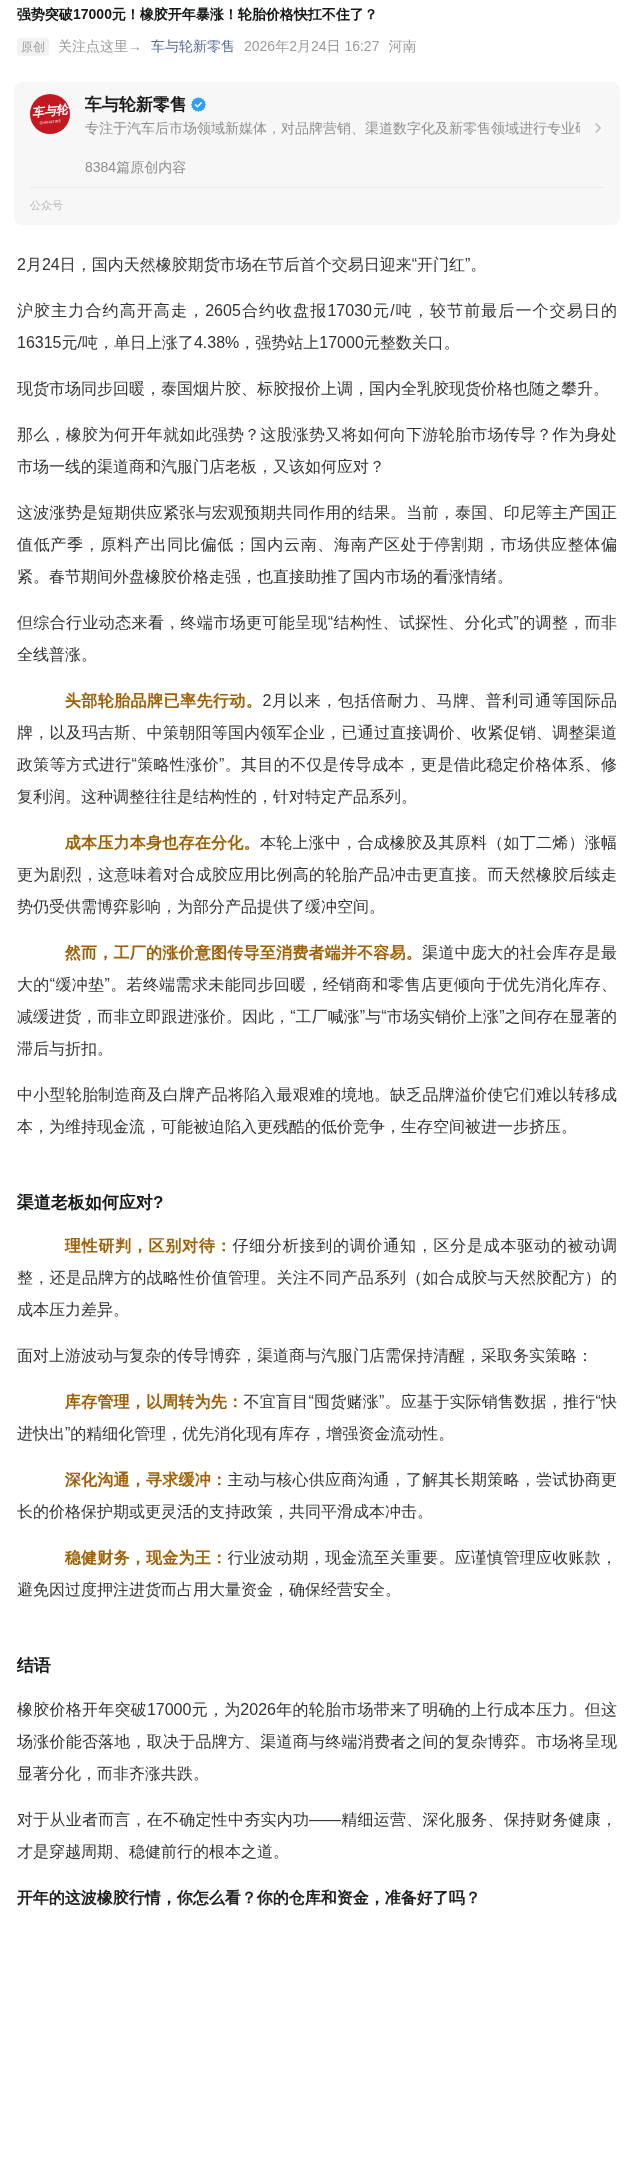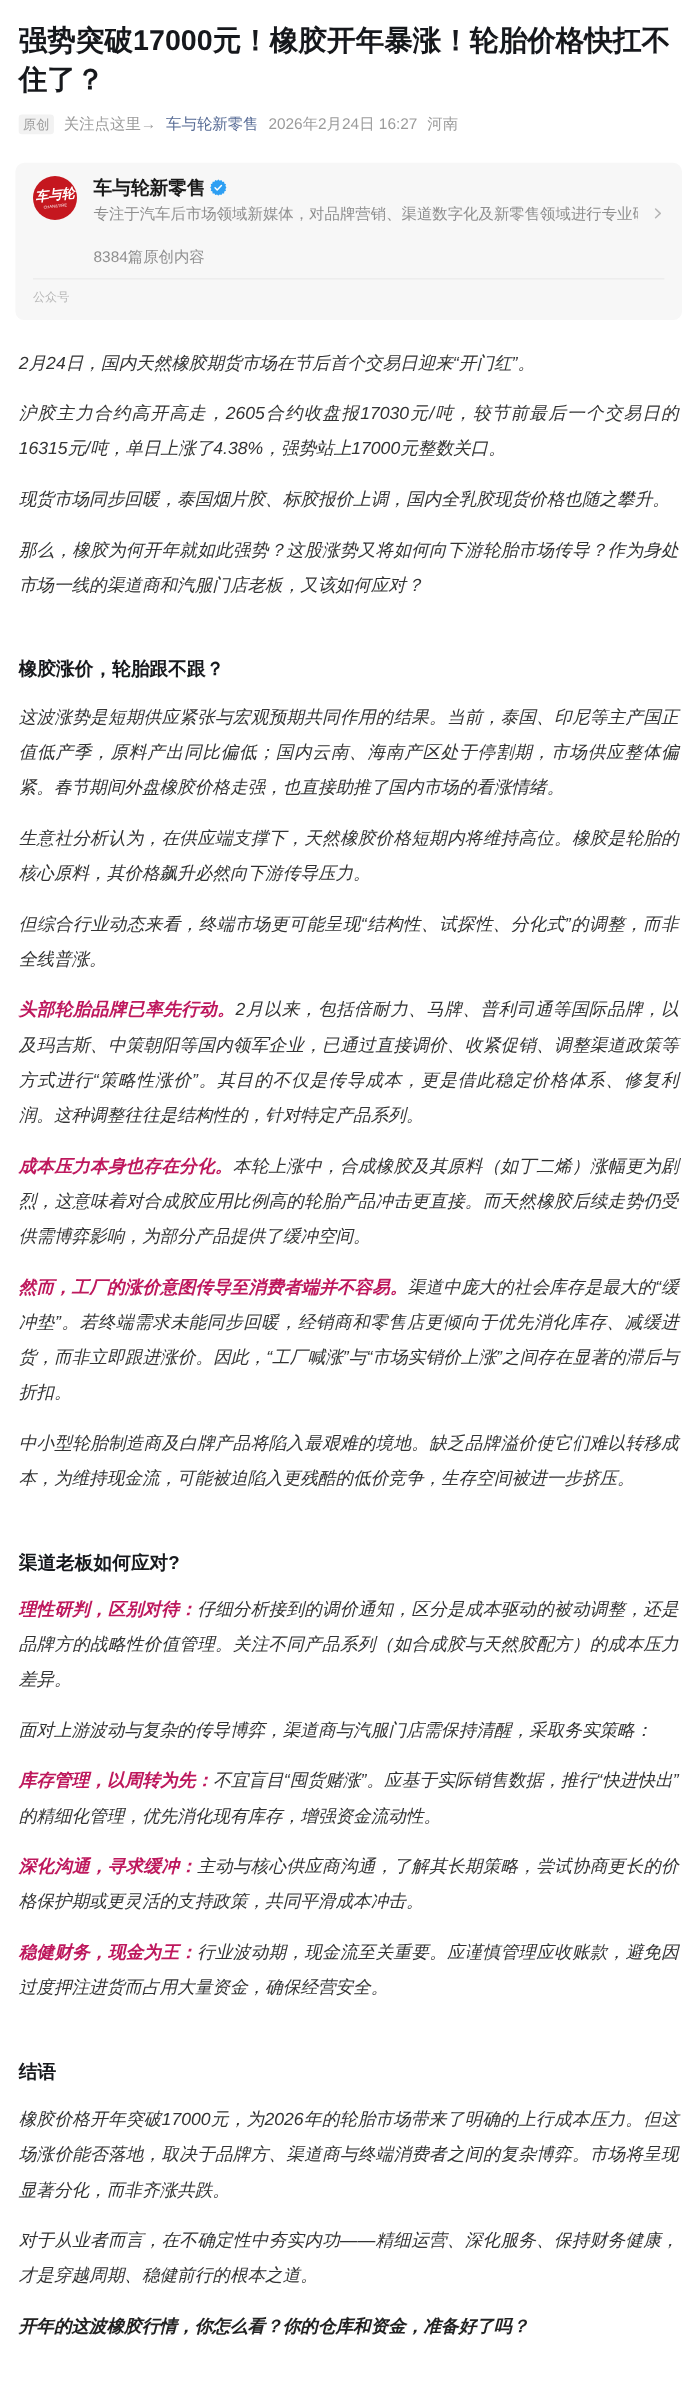--- a/index.html
+++ b/index.html
@@ -5,22 +5,22 @@
   html,body{margin:0;padding:0;background:#ffffff;}
   body{
     width:634px;
     font-family:"Liberation Sans","DejaVu Sans",sans-serif;
     color:#333;
     -webkit-font-smoothing:antialiased;
   }
   .page{padding:0 17px 28px;}
   
   h1.title{
-    margin:18px 0 0;
-    font-size:26px;
+    margin:5px 0 0;
+    font-size:14px;
     line-height:1.4;
     font-weight:700;
     color:#16181c;
   }
   .byline{
     margin-top:13px;
     display:flex;
     gap:9px;
     font-size:14px;
     color:#9b9b9b;
@@ -78,23 +78,22 @@
   .card-footer{padding:9px 0 11px;font-size:11px;color:#b7b7b7;line-height:17px;}
   
   .article-body{margin-top:24px;}
   .article-body p{
     margin:0 0 14px;
     font-size:16px;
     line-height:32px;
     color:#333;
     text-align:justify;
     letter-spacing:0;
-    font-style:italic;
   }
-  .article-body p strong{color:#be185d;}
+  .article-body p strong{color:#a16207;margin-left:48px;}
   .article-body p.bold{font-weight:700;color:#222;}
   .article-body h2{
     margin:48px 0 16px;
     font-size:17px;
     line-height:1.4;
     font-weight:700;
     color:#17191d;
   }
   .article-body h2:first-child{margin-top:0;}
 </style>
@@ -138,23 +137,21 @@
     </div>
     <div class="card-divider"></div>
     <div class="card-footer">公众号</div>
   </div>
 
   <div class="article-body">
       <p>2月24日，国内天然橡胶期货市场在节后首个交易日迎来“开门红”。</p>
       <p>沪胶主力合约高开高走，2605合约收盘报17030元/吨，较节前最后一个交易日的16315元/吨，单日上涨了4.38%，强势站上17000元整数关口。</p>
       <p>现货市场同步回暖，泰国烟片胶、标胶报价上调，国内全乳胶现货价格也随之攀升。</p>
       <p>那么，橡胶为何开年就如此强势？这股涨势又将如何向下游轮胎市场传导？作为身处市场一线的渠道商和汽服门店老板，又该如何应对？</p>
-      <h2>橡胶涨价，轮胎跟不跟？</h2>
       <p>这波涨势是短期供应紧张与宏观预期共同作用的结果。当前，泰国、印尼等主产国正值低产季，原料产出同比偏低；国内云南、海南产区处于停割期，市场供应整体偏紧。春节期间外盘橡胶价格走强，也直接助推了国内市场的看涨情绪。</p>
-      <p>生意社分析认为，在供应端支撑下，天然橡胶价格短期内将维持高位。橡胶是轮胎的核心原料，其价格飙升必然向下游传导压力。</p>
       <p>但综合行业动态来看，终端市场更可能呈现“结构性、试探性、分化式”的调整，而非全线普涨。</p>
       <p><strong>头部轮胎品牌已率先行动。</strong>2月以来，包括倍耐力、马牌、普利司通等国际品牌，以及玛吉斯、中策朝阳等国内领军企业，已通过直接调价、收紧促销、调整渠道政策等方式进行“策略性涨价”。其目的不仅是传导成本，更是借此稳定价格体系、修复利润。这种调整往往是结构性的，针对特定产品系列。</p>
       <p><strong>成本压力本身也存在分化。</strong>本轮上涨中，合成橡胶及其原料（如丁二烯）涨幅更为剧烈，这意味着对合成胶应用比例高的轮胎产品冲击更直接。而天然橡胶后续走势仍受供需博弈影响，为部分产品提供了缓冲空间。</p>
       <p><strong>然而，工厂的涨价意图传导至消费者端并不容易。</strong>渠道中庞大的社会库存是最大的“缓冲垫”。若终端需求未能同步回暖，经销商和零售店更倾向于优先消化库存、减缓进货，而非立即跟进涨价。因此，“工厂喊涨”与“市场实销价上涨”之间存在显著的滞后与折扣。</p>
       <p>中小型轮胎制造商及白牌产品将陷入最艰难的境地。缺乏品牌溢价使它们难以转移成本，为维持现金流，可能被迫陷入更残酷的低价竞争，生存空间被进一步挤压。</p>
       <h2>渠道老板如何应对?</h2>
       <p><strong>理性研判，区别对待：</strong>仔细分析接到的调价通知，区分是成本驱动的被动调整，还是品牌方的战略性价值管理。关注不同产品系列（如合成胶与天然胶配方）的成本压力差异。</p>
       <p>面对上游波动与复杂的传导博弈，渠道商与汽服门店需保持清醒，采取务实策略：</p>
       <p><strong>库存管理，以周转为先：</strong>不宜盲目“囤货赌涨”。应基于实际销售数据，推行“快进快出”的精细化管理，优先消化现有库存，增强资金流动性。</p>
       <p><strong>深化沟通，寻求缓冲：</strong>主动与核心供应商沟通，了解其长期策略，尝试协商更长的价格保护期或更灵活的支持政策，共同平滑成本冲击。</p>

